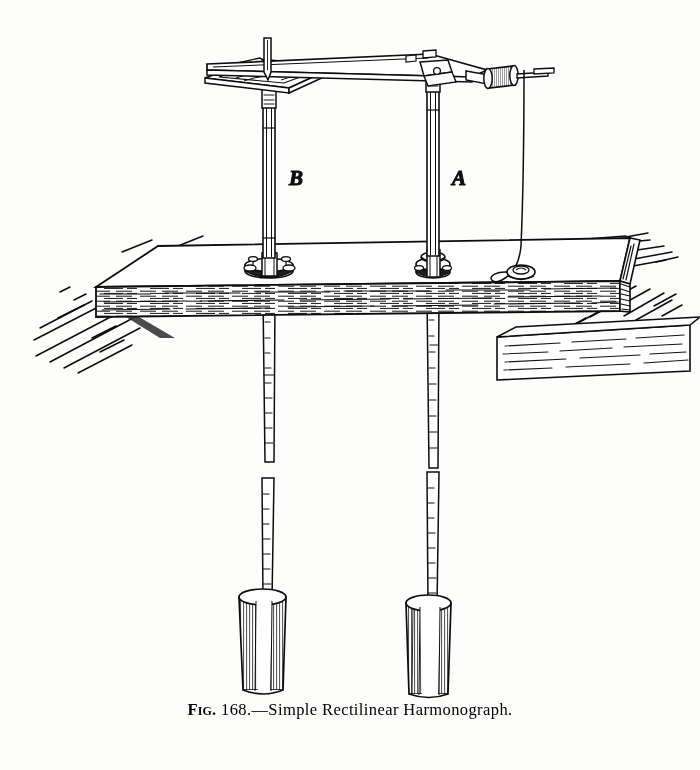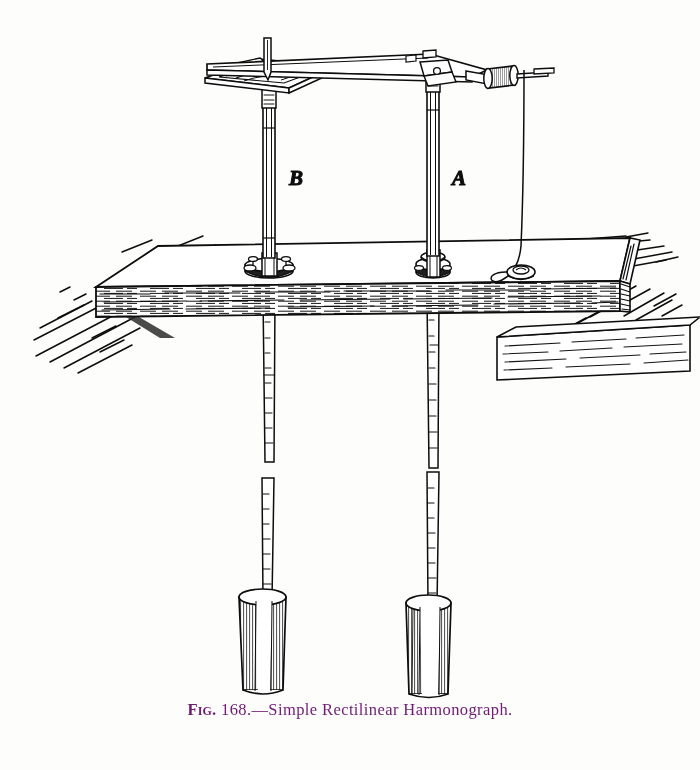--- a/index.html
+++ b/index.html
@@ -32,21 +32,21 @@
   }
   #caption {
     position: absolute;
     left: 0;
     top: 700px;
     width: 700px;
     text-align: center;
     font-family: "Liberation Serif", serif;
     font-size: 16.5px;
     letter-spacing: 0.4px;
-    color: #701a75;
+    color: #000000;
     white-space: nowrap;
   }
   #caption .fig-word {
     font-weight: bold;
     font-variant: small-caps;
     letter-spacing: 0.2px;
   }
   #caption .fig-num {
     font-weight: normal;
   }

